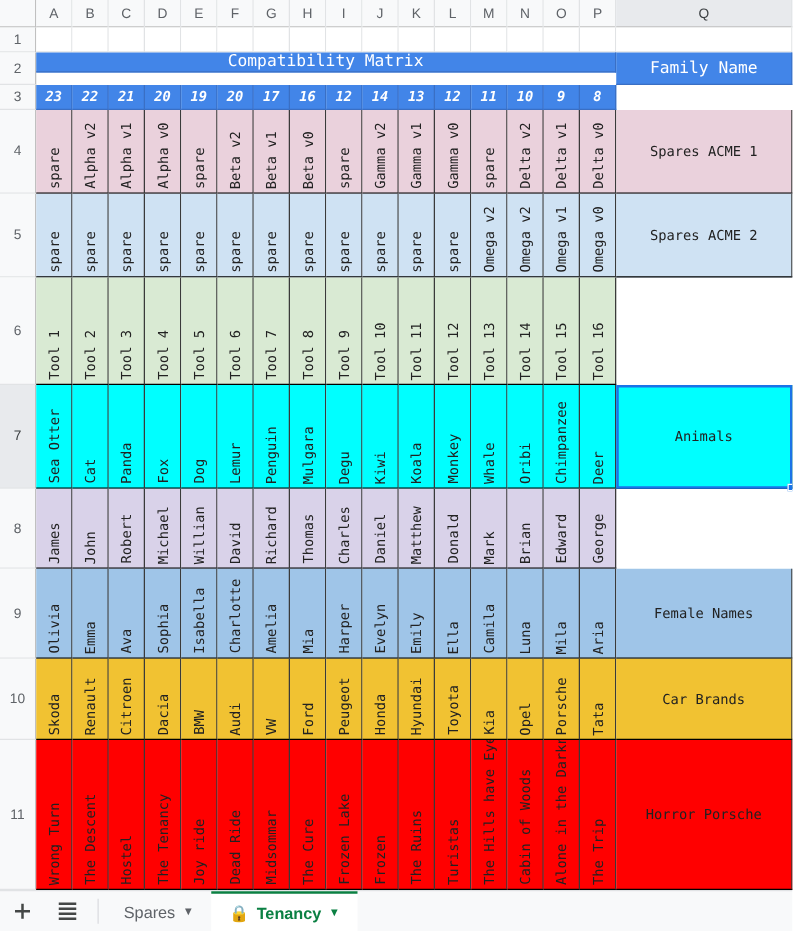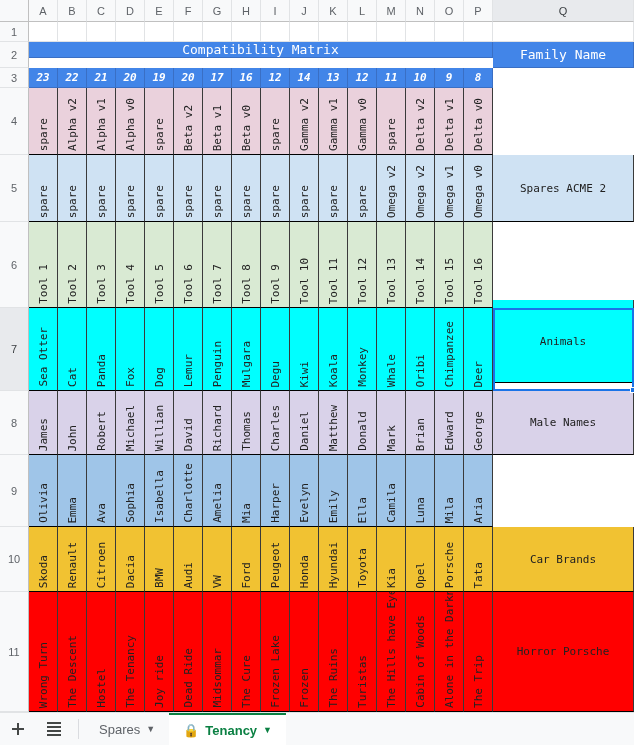--- a/index.html
+++ b/index.html
@@ -202,20 +202,23 @@
       </div>
       <div class="cell vbot" style="left: 406px; top: 88px; width: 29px; height: 67px; background: rgb(234, 209, 220); padding-bottom: 3px;">
         <span class="vtext">Delta v2</span>
       </div>
       <div class="cell vbot" style="left: 435px; top: 88px; width: 29px; height: 67px; background: rgb(234, 209, 220); padding-bottom: 3px;">
         <span class="vtext">Delta v1</span>
       </div>
       <div class="cell vbot" style="left: 464px; top: 88px; width: 29px; height: 67px; background: rgb(234, 209, 220); padding-bottom: 3px;">
         <span class="vtext">Delta v0</span>
       </div>
+      <div class="cell" style="left: 493px; top: 88px; width: 141px; height: 67px; background: rgb(234, 209, 220); justify-content: center;">
+        <span class="htext">Spares ACME 1</span>
+      </div>
       <div class="cell vbot" style="left: 29px; top: 155px; width: 29px; height: 67px; background: rgb(207, 226, 243); padding-bottom: 3px;">
         <span class="vtext">spare</span>
       </div>
       <div class="cell vbot" style="left: 58px; top: 155px; width: 29px; height: 67px; background: rgb(207, 226, 243); padding-bottom: 3px;">
         <span class="vtext">spare</span>
       </div>
       <div class="cell vbot" style="left: 87px; top: 155px; width: 29px; height: 67px; background: rgb(207, 226, 243); padding-bottom: 3px;">
         <span class="vtext">spare</span>
       </div>
       <div class="cell vbot" style="left: 116px; top: 155px; width: 29px; height: 67px; background: rgb(207, 226, 243); padding-bottom: 3px;">
@@ -349,21 +352,21 @@
       </div>
       <div class="cell vbot" style="left: 406px; top: 308px; width: 29px; height: 83px; background: rgb(0, 255, 255); padding-bottom: 3px;">
         <span class="vtext">Oribi</span>
       </div>
       <div class="cell vbot" style="left: 435px; top: 308px; width: 29px; height: 83px; background: rgb(0, 255, 255); padding-bottom: 3px;">
         <span class="vtext">Chimpanzee</span>
       </div>
       <div class="cell vbot" style="left: 464px; top: 308px; width: 29px; height: 83px; background: rgb(0, 255, 255); padding-bottom: 3px;">
         <span class="vtext">Deer</span>
       </div>
-      <div class="cell" style="left: 493px; top: 300px; width: 141px; height: 83px; background: rgb(0, 255, 255); justify-content: center;">
+      <div class="cell" style="left: 493px; top: 308px; width: 141px; height: 83px; background: rgb(0, 255, 255); justify-content: center;">
         <span class="htext">Animals</span>
       </div>
       <div class="cell vbot" style="left: 29px; top: 391px; width: 29px; height: 64px; background: rgb(217, 210, 233); padding-bottom: 3px;">
         <span class="vtext">James</span>
       </div>
       <div class="cell vbot" style="left: 58px; top: 391px; width: 29px; height: 64px; background: rgb(217, 210, 233); padding-bottom: 3px;">
         <span class="vtext">John</span>
       </div>
       <div class="cell vbot" style="left: 87px; top: 391px; width: 29px; height: 64px; background: rgb(217, 210, 233); padding-bottom: 3px;">
         <span class="vtext">Robert</span>
@@ -400,23 +403,20 @@
       </div>
       <div class="cell vbot" style="left: 406px; top: 391px; width: 29px; height: 64px; background: rgb(217, 210, 233); padding-bottom: 3px;">
         <span class="vtext">Brian</span>
       </div>
       <div class="cell vbot" style="left: 435px; top: 391px; width: 29px; height: 64px; background: rgb(217, 210, 233); padding-bottom: 3px;">
         <span class="vtext">Edward</span>
       </div>
       <div class="cell vbot" style="left: 464px; top: 391px; width: 29px; height: 64px; background: rgb(217, 210, 233); padding-bottom: 3px;">
         <span class="vtext">George</span>
       </div>
-      <div class="cell" style="left: 493px; top: 391px; width: 141px; height: 64px; background: rgb(217, 210, 233); justify-content: center;">
-        <span class="htext">Male Names</span>
-      </div>
       <div class="cell vbot" style="left: 29px; top: 455px; width: 29px; height: 72px; background: rgb(159, 197, 232); padding-bottom: 3px;">
         <span class="vtext">Olivia</span>
       </div>
       <div class="cell vbot" style="left: 58px; top: 455px; width: 29px; height: 72px; background: rgb(159, 197, 232); padding-bottom: 3px;">
         <span class="vtext">Emma</span>
       </div>
       <div class="cell vbot" style="left: 87px; top: 455px; width: 29px; height: 72px; background: rgb(159, 197, 232); padding-bottom: 3px;">
         <span class="vtext">Ava</span>
       </div>
       <div class="cell vbot" style="left: 116px; top: 455px; width: 29px; height: 72px; background: rgb(159, 197, 232); padding-bottom: 3px;">
@@ -450,20 +450,23 @@
         <span class="vtext">Camila</span>
       </div>
       <div class="cell vbot" style="left: 406px; top: 455px; width: 29px; height: 72px; background: rgb(159, 197, 232); padding-bottom: 3px;">
         <span class="vtext">Luna</span>
       </div>
       <div class="cell vbot" style="left: 435px; top: 455px; width: 29px; height: 72px; background: rgb(159, 197, 232); padding-bottom: 3px;">
         <span class="vtext">Mila</span>
       </div>
       <div class="cell vbot" style="left: 464px; top: 455px; width: 29px; height: 72px; background: rgb(159, 197, 232); padding-bottom: 3px;">
         <span class="vtext">Aria</span>
+      </div>
+      <div class="cell" style="left: 493px; top: 455px; width: 141px; height: 72px; background: rgb(159, 197, 232); justify-content: center;">
+        <span class="htext">Female Names</span>
       </div>
       <div class="cell vbot" style="left: 29px; top: 527px; width: 29px; height: 65px; background: rgb(241, 194, 50); padding-bottom: 3px;">
         <span class="vtext">Skoda</span>
       </div>
       <div class="cell vbot" style="left: 58px; top: 527px; width: 29px; height: 65px; background: rgb(241, 194, 50); padding-bottom: 3px;">
         <span class="vtext">Renault</span>
       </div>
       <div class="cell vbot" style="left: 87px; top: 527px; width: 29px; height: 65px; background: rgb(241, 194, 50); padding-bottom: 3px;">
         <span class="vtext">Citroen</span>
       </div>

